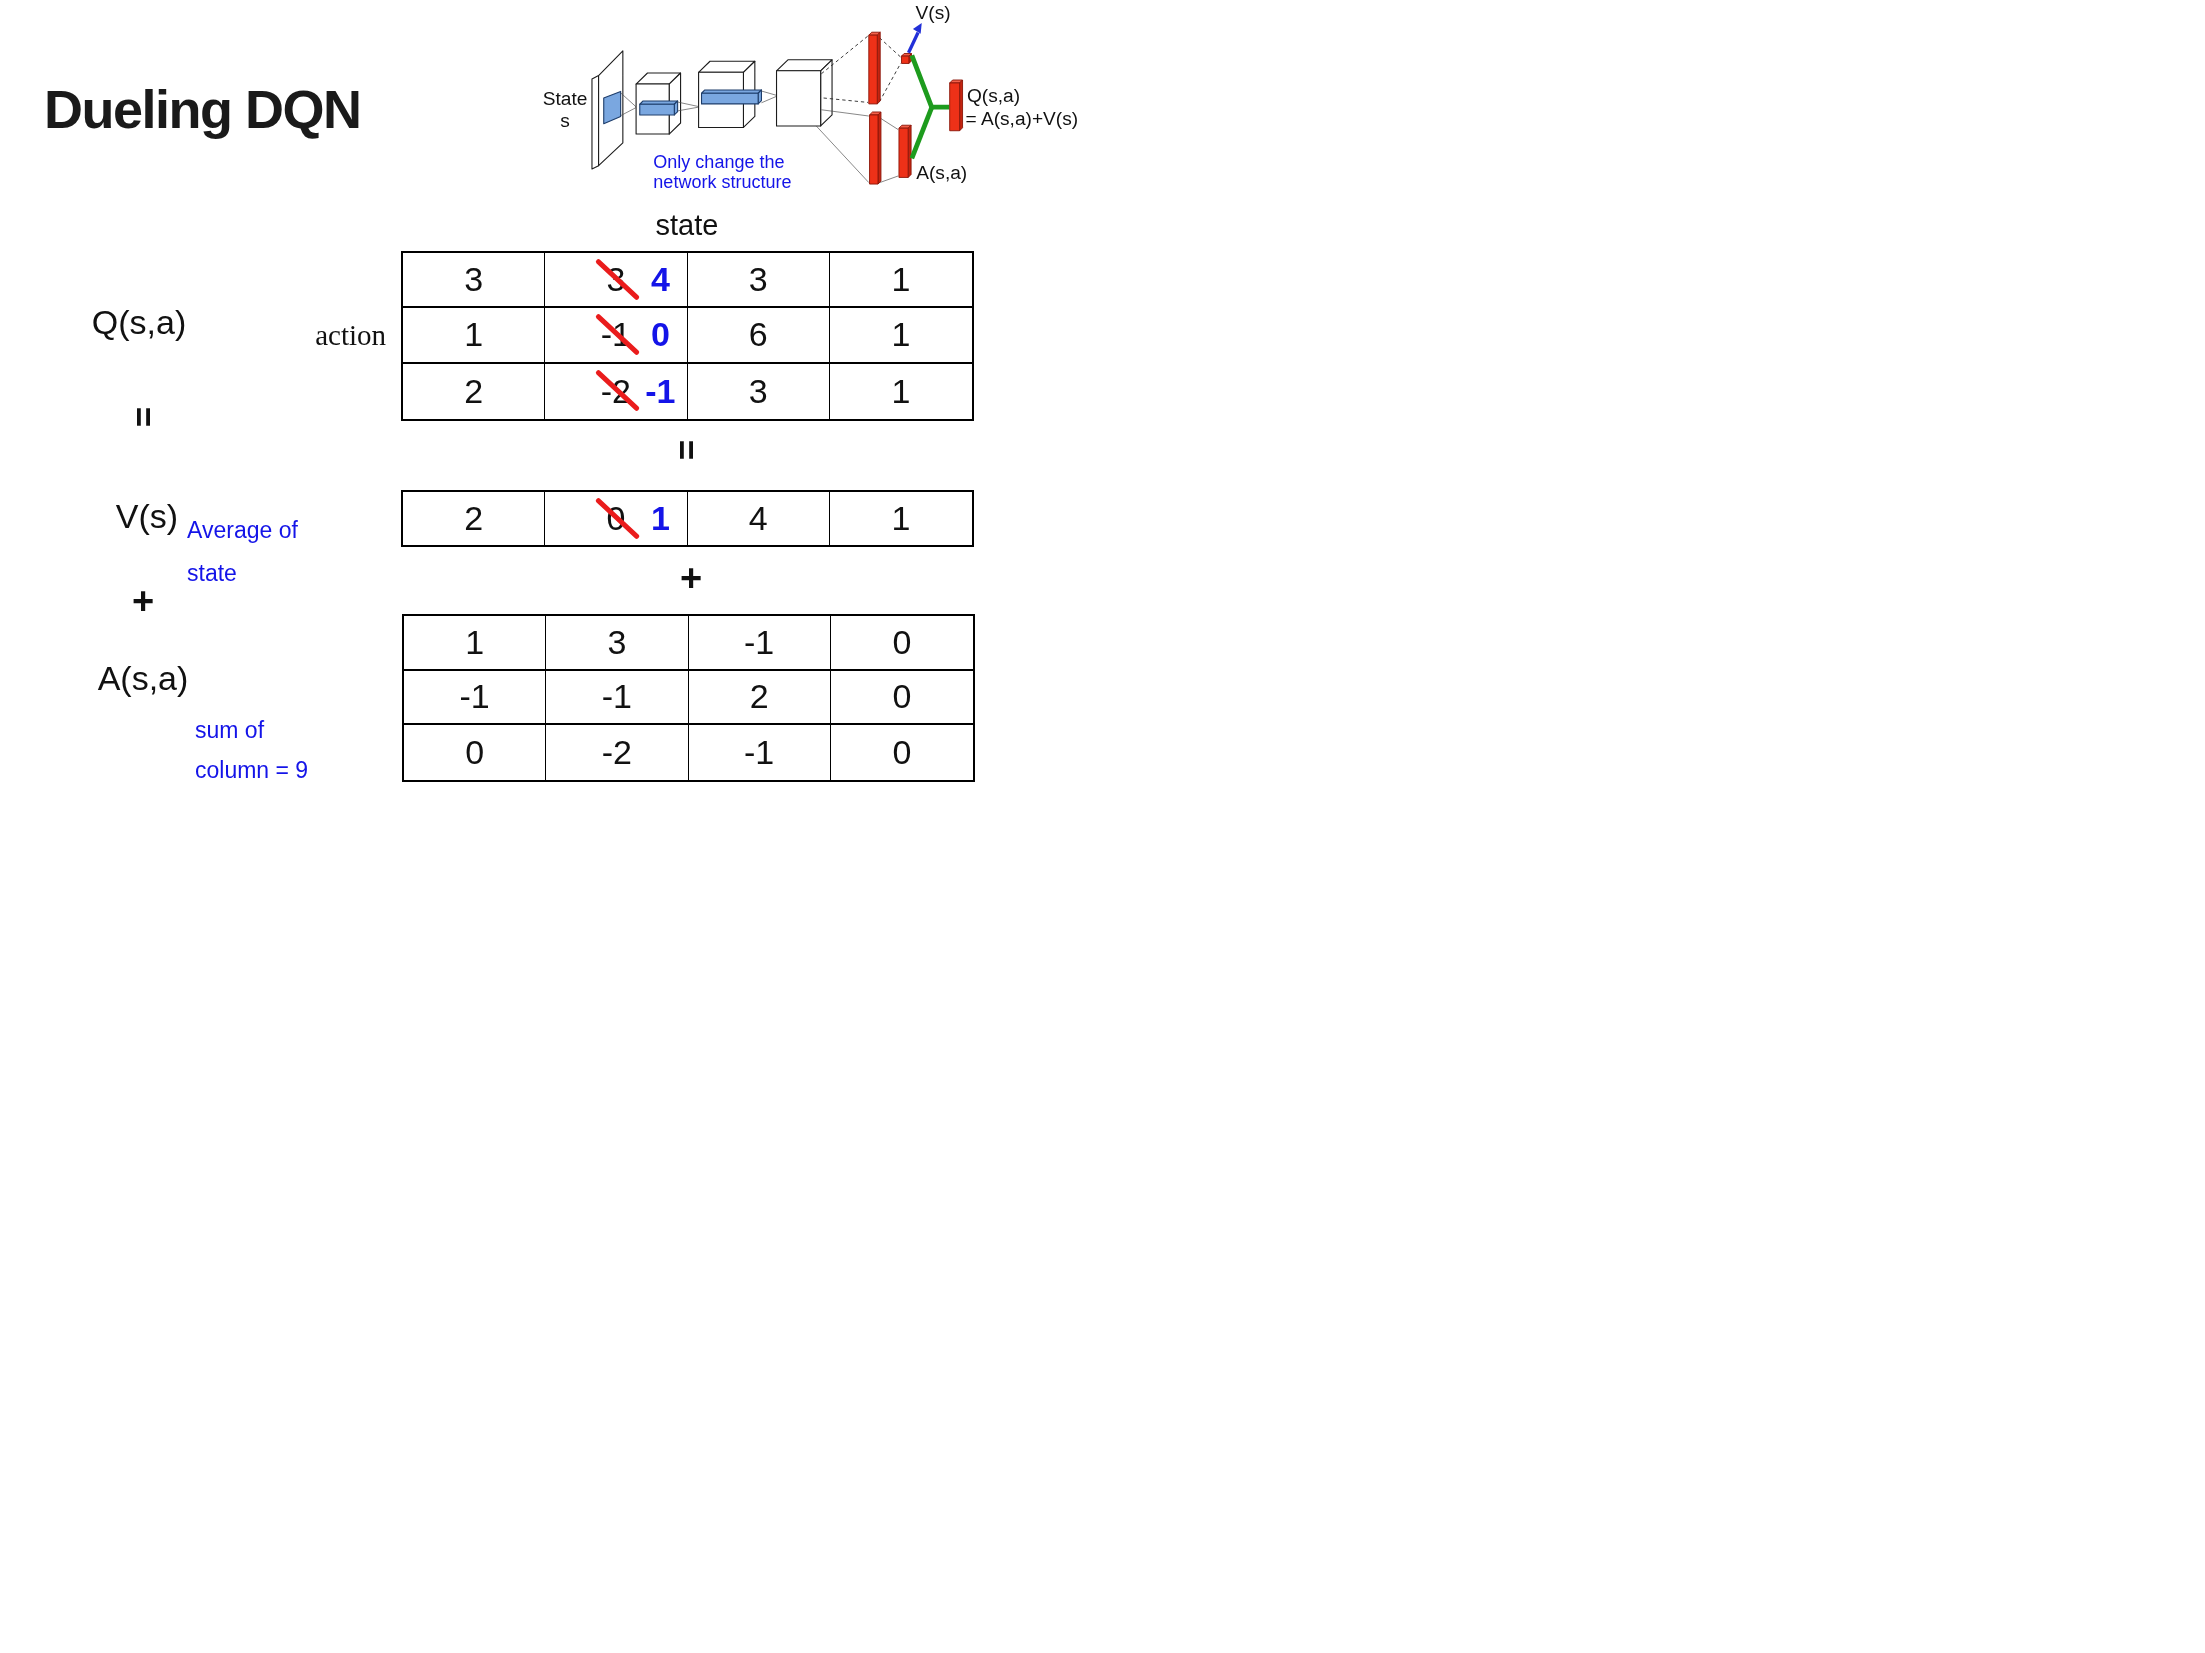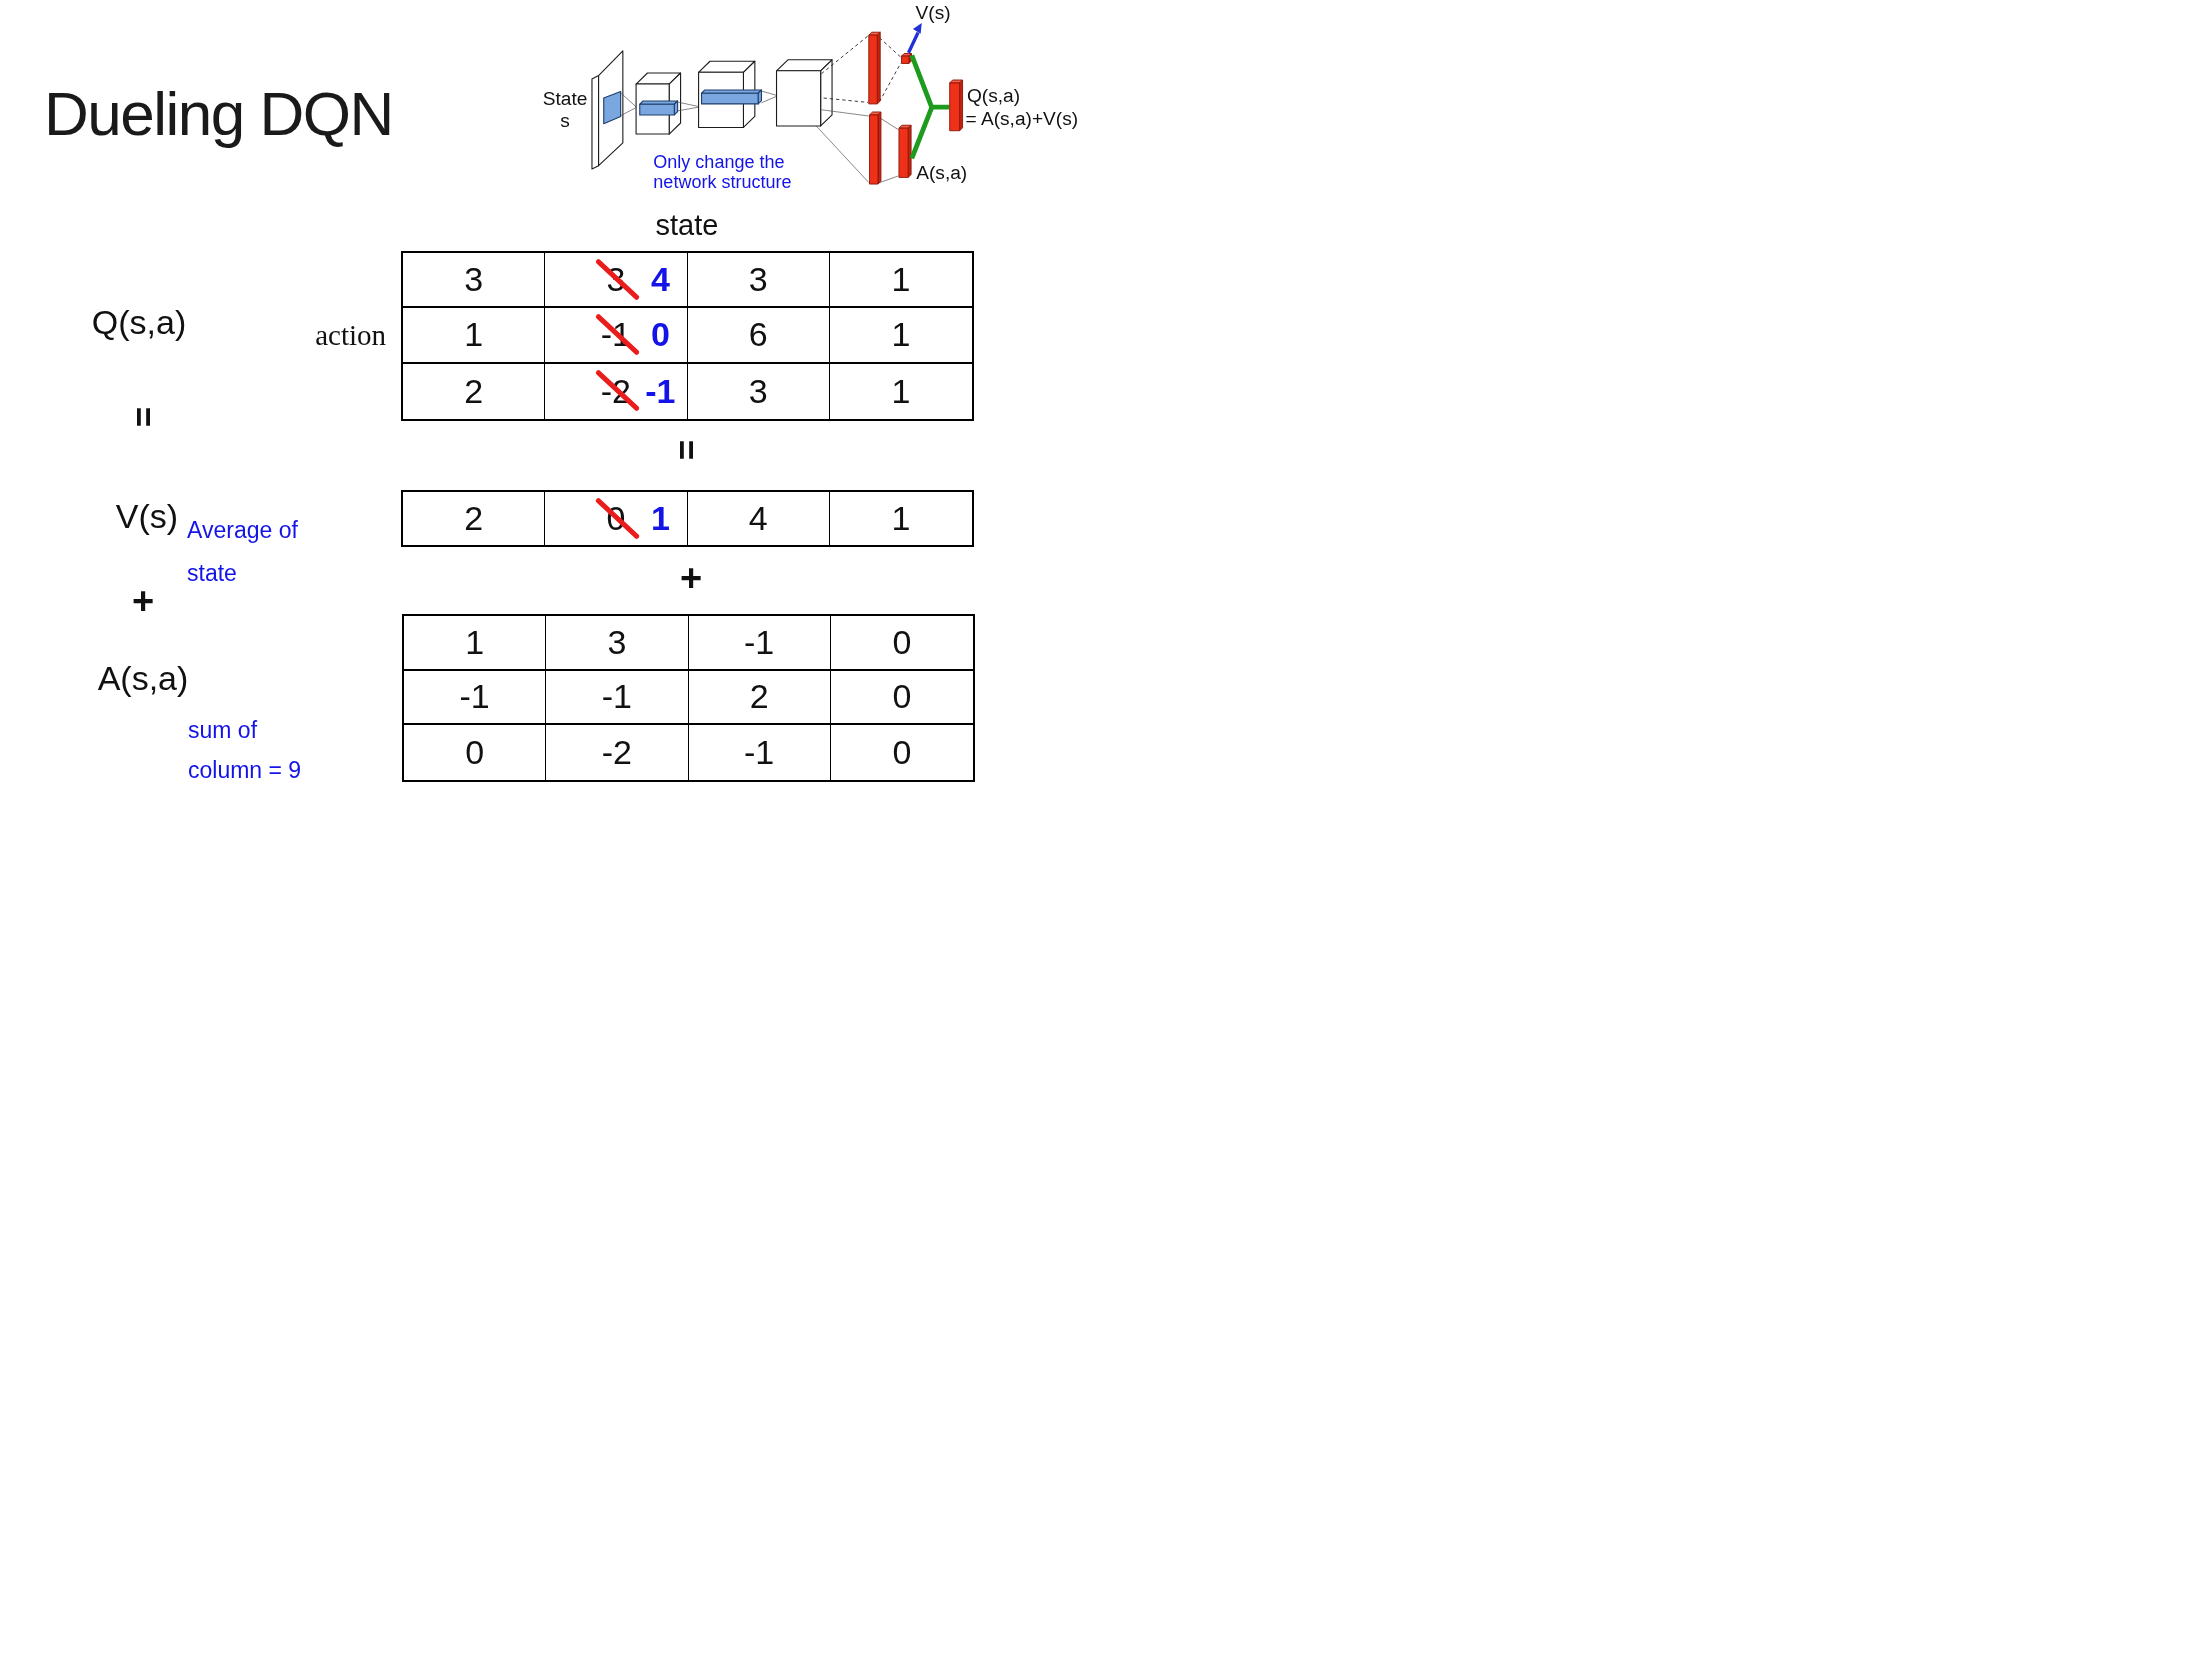--- a/index.html
+++ b/index.html
@@ -6,21 +6,21 @@
   body {
     width:1103px; height:827px;
     background:#ffffff;
     position:relative;
     overflow:hidden;
     font-family:"Liberation Sans", sans-serif;
     color:var(--ink, #111);
   }
   #slide-title {
     position:absolute; left:44px; top:78px;
-    font-size:62px; letter-spacing:-1.5px; color:#1a1a1a; white-space:nowrap;
+    font-size:54px; letter-spacing:-1.5px; color:#1a1a1a; white-space:nowrap;font-weight:bold;
   }
   #diagram-svg { position:absolute; left:528px; top:0; width:575px; height:210px; }
   .dtext { font-size:52px; fill:var(--ink,#111); }
   .dnote { font-size:49px; fill:var(--accent-blue,#1414e8); }
   .boxline { fill:#ffffff; stroke:#1c1c1c; stroke-width:3; stroke-linejoin:round; }
   .bluebox { fill:var(--box-blue,#7aa7e0); stroke:var(--box-blue-dark,#1d3d6b); stroke-width:3; stroke-linejoin:round; }
   .cone { stroke:#4a4a4a; stroke-width:1.8; fill:none; }
   .dash { stroke:#2a2a2a; stroke-width:2.5; stroke-dasharray:9 8; fill:none; }
   .redfront { fill:var(--bar-red,#ee3118); stroke:var(--bar-red-dark,#8c170a); stroke-width:2.5; stroke-linejoin:round; }
   .redtop   { fill:var(--bar-red-light,#f4604a); stroke:var(--bar-red-dark,#8c170a); stroke-width:2.5; stroke-linejoin:round; }
@@ -59,21 +59,21 @@
             font-size:35px; font-weight:600; transform:rotate(90deg); color:var(--ink,#111); }
   #eq-left   { left:124px; top:398px; }
   #eq-center { left:667px; top:431px; }
   .plus { position:absolute; width:38px; height:38px; display:flex; align-items:center; justify-content:center;
           font-size:38px; font-weight:600; color:var(--ink,#111); }
   #plus-left   { left:124px; top:582px; }
   #plus-center { left:672px; top:559px; }
 
   .note { position:absolute; color:var(--accent-blue,#1414e8); font-size:23px; line-height:43px; white-space:nowrap; }
   #avg-note { left:187px; top:509px; }
-  #sum-note { left:188px; top:710px; line-height:40px; }
+  #sum-note { left:195px; top:710px; line-height:40px; }
 </style>
 </head>
 <body>
 
 <div id="slide-title">Dueling DQN</div>
 
 <svg id="diagram-svg" viewBox="1436 0 1564 570" xmlns="http://www.w3.org/2000/svg">
 
   <g>
     <text class="dtext" x="1537" y="285" text-anchor="middle">State</text>

